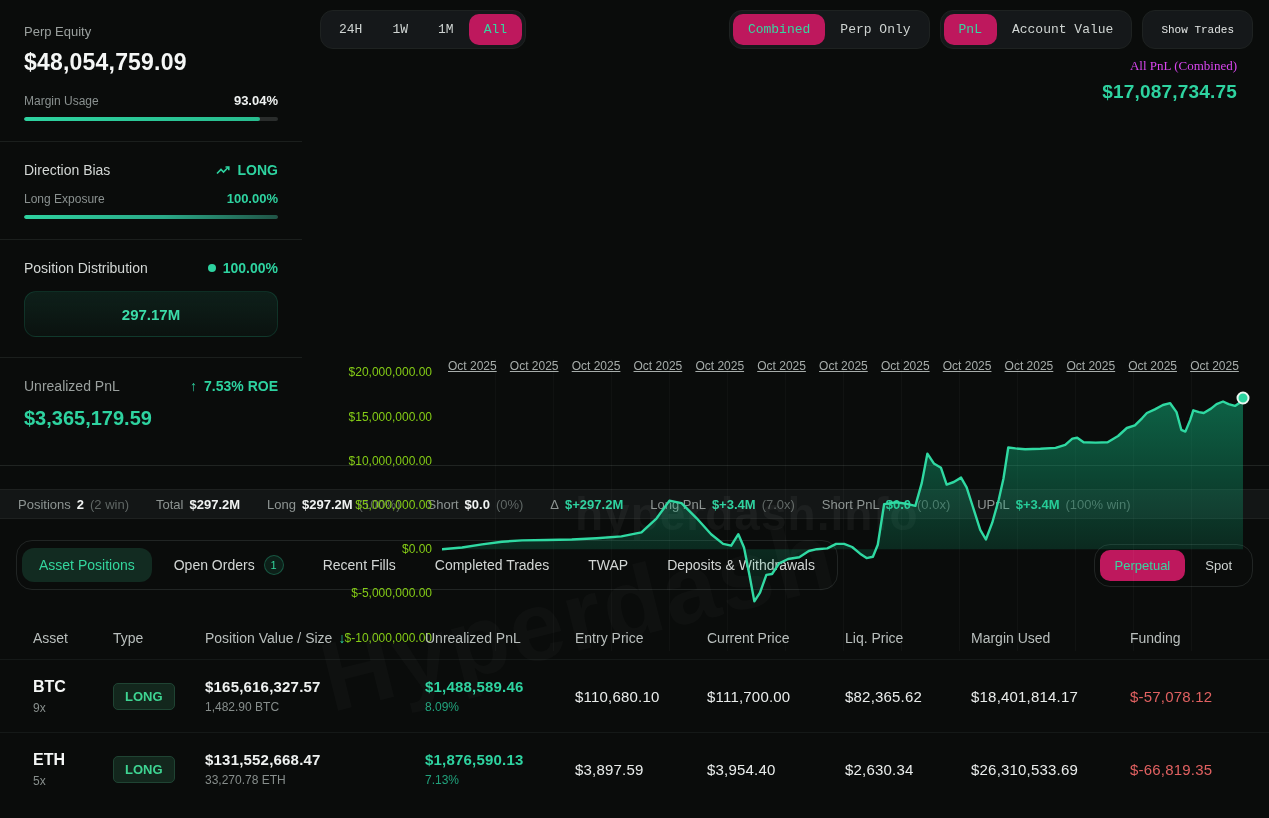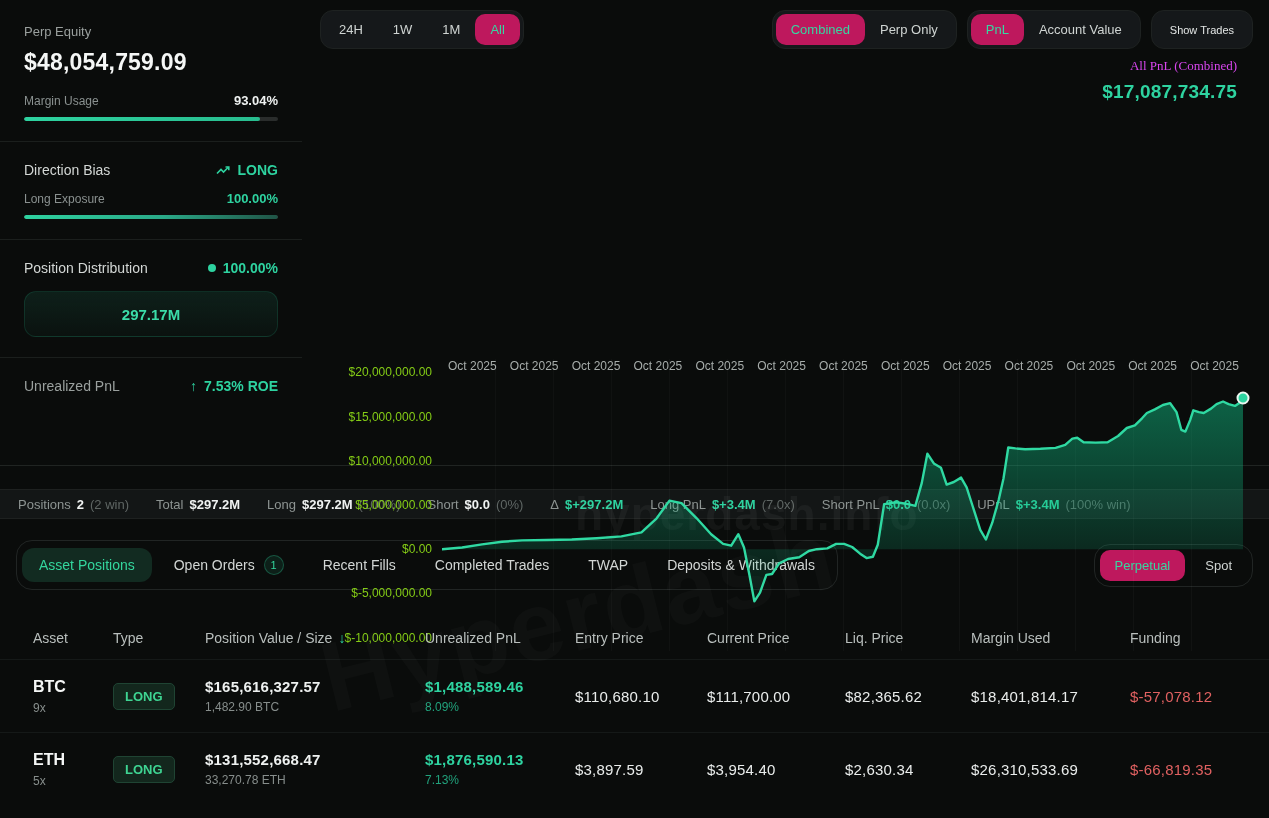--- a/index.html
+++ b/index.html
@@ -30,38 +30,38 @@
   .pd-box { margin-top:15px; height:46px; border-radius:12px;
     background:linear-gradient(180deg, rgba(46,211,160,.10), rgba(46,211,160,.03));
     border:1px solid rgba(46,211,160,.14);
     display:flex; align-items:center; justify-content:center;
     color:#3bdca8; font-size:15px; font-weight:600; }
   .dot { width:8px; height:8px; border-radius:50%; background:#2ed3a0; display:inline-block; }
   .upnl-val { margin-top:13px; font-size:20px; font-weight:700; color:#2ed3a0; }
 
   
   .chart-pane { flex:1; position:relative; padding:10px 16px 0 18px; }
-  .controls-row { display:flex; justify-content:space-between; align-items:flex-start; }
+  .controls-row { display:flex; justify-content:space-between; align-items:flex-start;font-family:Liberation Mono, monospace; }
   .controls-right { display:flex; gap:10px; }
   .seg { background:#15181a; border:1px solid #1e2221; border-radius:13px; padding:3px; display:flex; align-items:center; }
   .segbtn { background:none; border:0; color:#cfd4d2; font-size:13px; padding:8px 15px; border-radius:10px;
     font-family:inherit; cursor:pointer; white-space:nowrap; }
   .segbtn.active { background:#be185d; color:#36d7a1; }
   .btn-plain { background:#15181a; border:1px solid #1e2221; border-radius:13px; color:#e3e6e5;
     font-size:11px; padding:11px 18px; font-family:inherit; cursor:pointer; }
   .pnl-head { position:absolute; top:58px; right:32px; text-align:right; }
   .pnl-head .lbl { font-size:13px; color:#d946ef;font-family:Liberation Serif, serif; }
   .pnl-head .val { font-size:19px; color:#2ed3a0; font-weight:700; margin-top:7px; letter-spacing:.2px; }
 
   .chart-wrap { position:relative; margin-top:60px; height:292px; }
   .plot { position:absolute; left:122px; right:10px; top:0; bottom:0; }
   .plot svg { width:100%; height:100%; display:block; }
   .ylab { position:absolute; left:0; width:112px; text-align:right; font-size:12px; color:#84cc16; transform:translateY(-50%); }
   .xlabels { display:flex; justify-content:space-between; margin:310px 14px 0 128px; font-size:12px; color:#a7adab; }
-  .xlabels span { white-space:nowrap; }
+  .xlabels span { white-space:nowrap;text-decoration:underline; }
   .wm-chart { position:absolute; left:255px; top:128px; font-size:46px; font-weight:600;
     color:rgba(255,255,255,.045); letter-spacing:1px; pointer-events:none; }
   .marker { position:absolute; width:13px; height:13px; border-radius:50%; background:#2dd4a0;
     border:2.5px solid #edf6f1; transform:translate(-50%,-50%); }
 
   
   .summary-bar { display:flex; gap:27px; align-items:center; margin-top:23px; height:30px;
     background:#131616; border-top:1px solid #1e2120; border-bottom:1px solid #1e2120;
     padding:0 18px; font-size:13px; white-space:nowrap; }
   .sum-item { display:flex; gap:6px; align-items:baseline; }
@@ -150,20 +150,21 @@
 
     <div class="sb-div"></div>
 
     <div class="sb-row">
       <span class="sb-title" style="color:#9aa09e;">Unrealized PnL</span>
       <span class="sb-green-strong">
         <span>↑</span>
         <span>7.53% ROE</span>
       </span>
     </div>
+    <div class="upnl-val">$3,365,179.59</div>
   </aside>
 
   <main class="chart-pane">
     <div class="controls-row">
       <div class="seg">
           <button class="segbtn">24H</button>
           <button class="segbtn">1W</button>
           <button class="segbtn">1M</button>
           <button class="segbtn active">All</button>
         </div>

